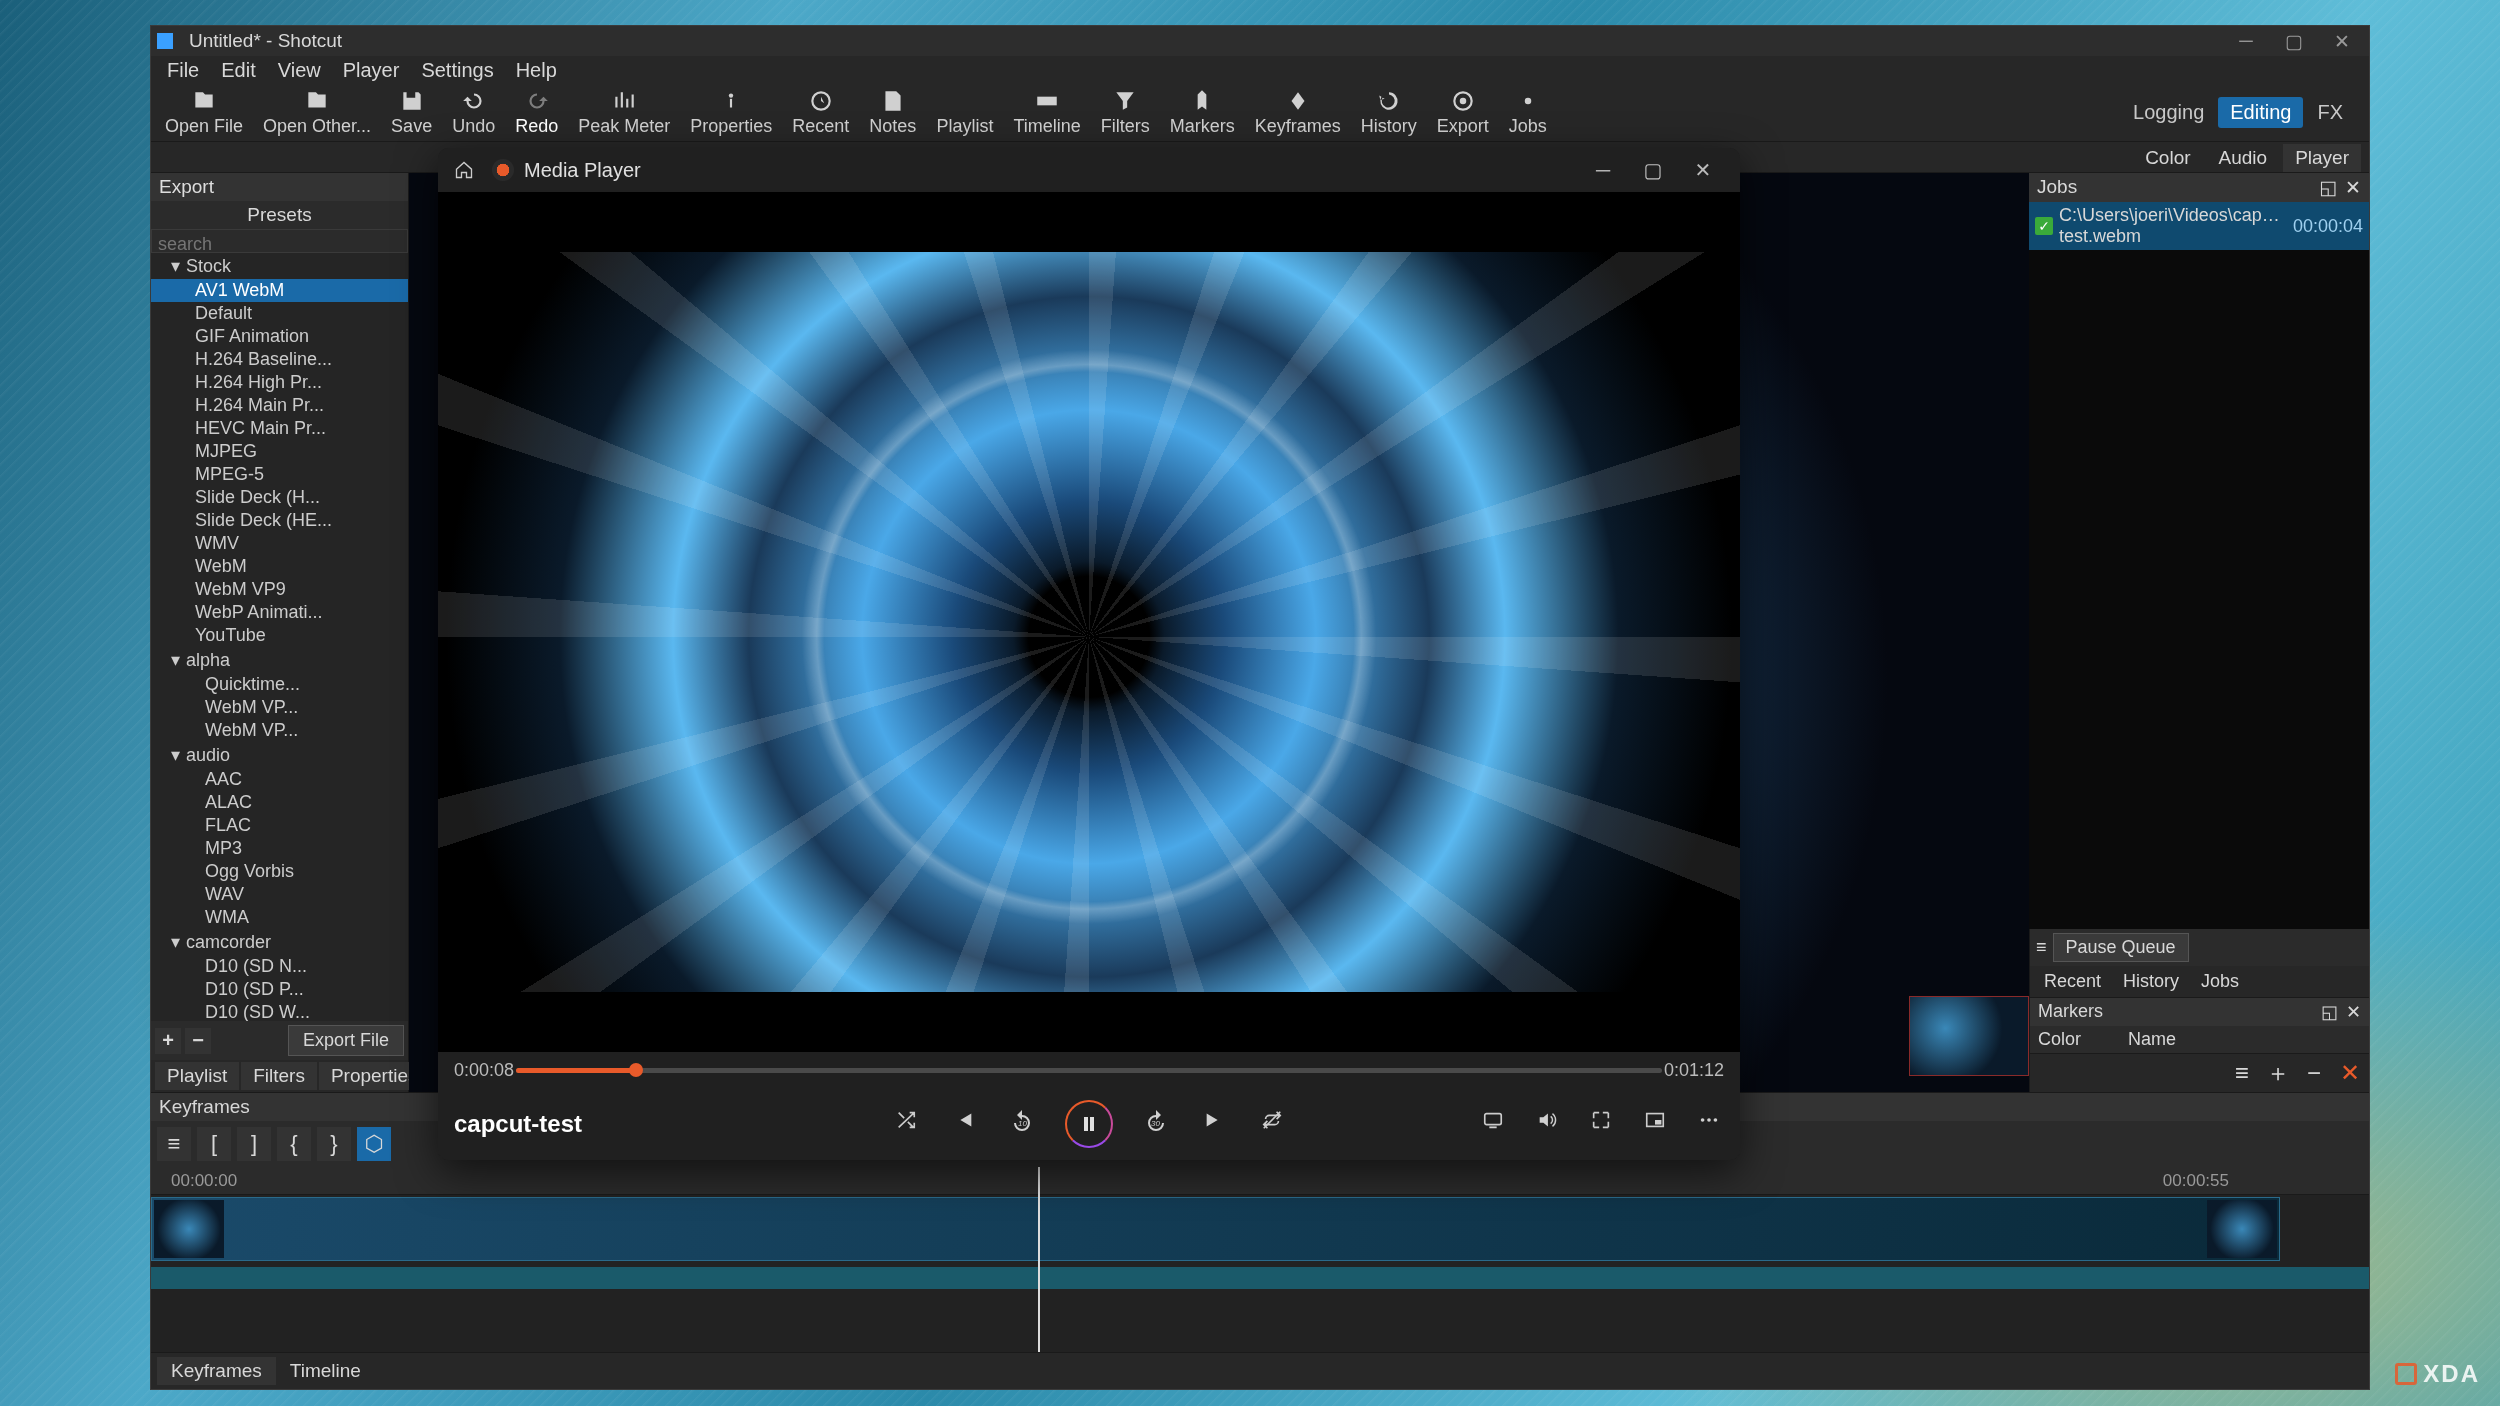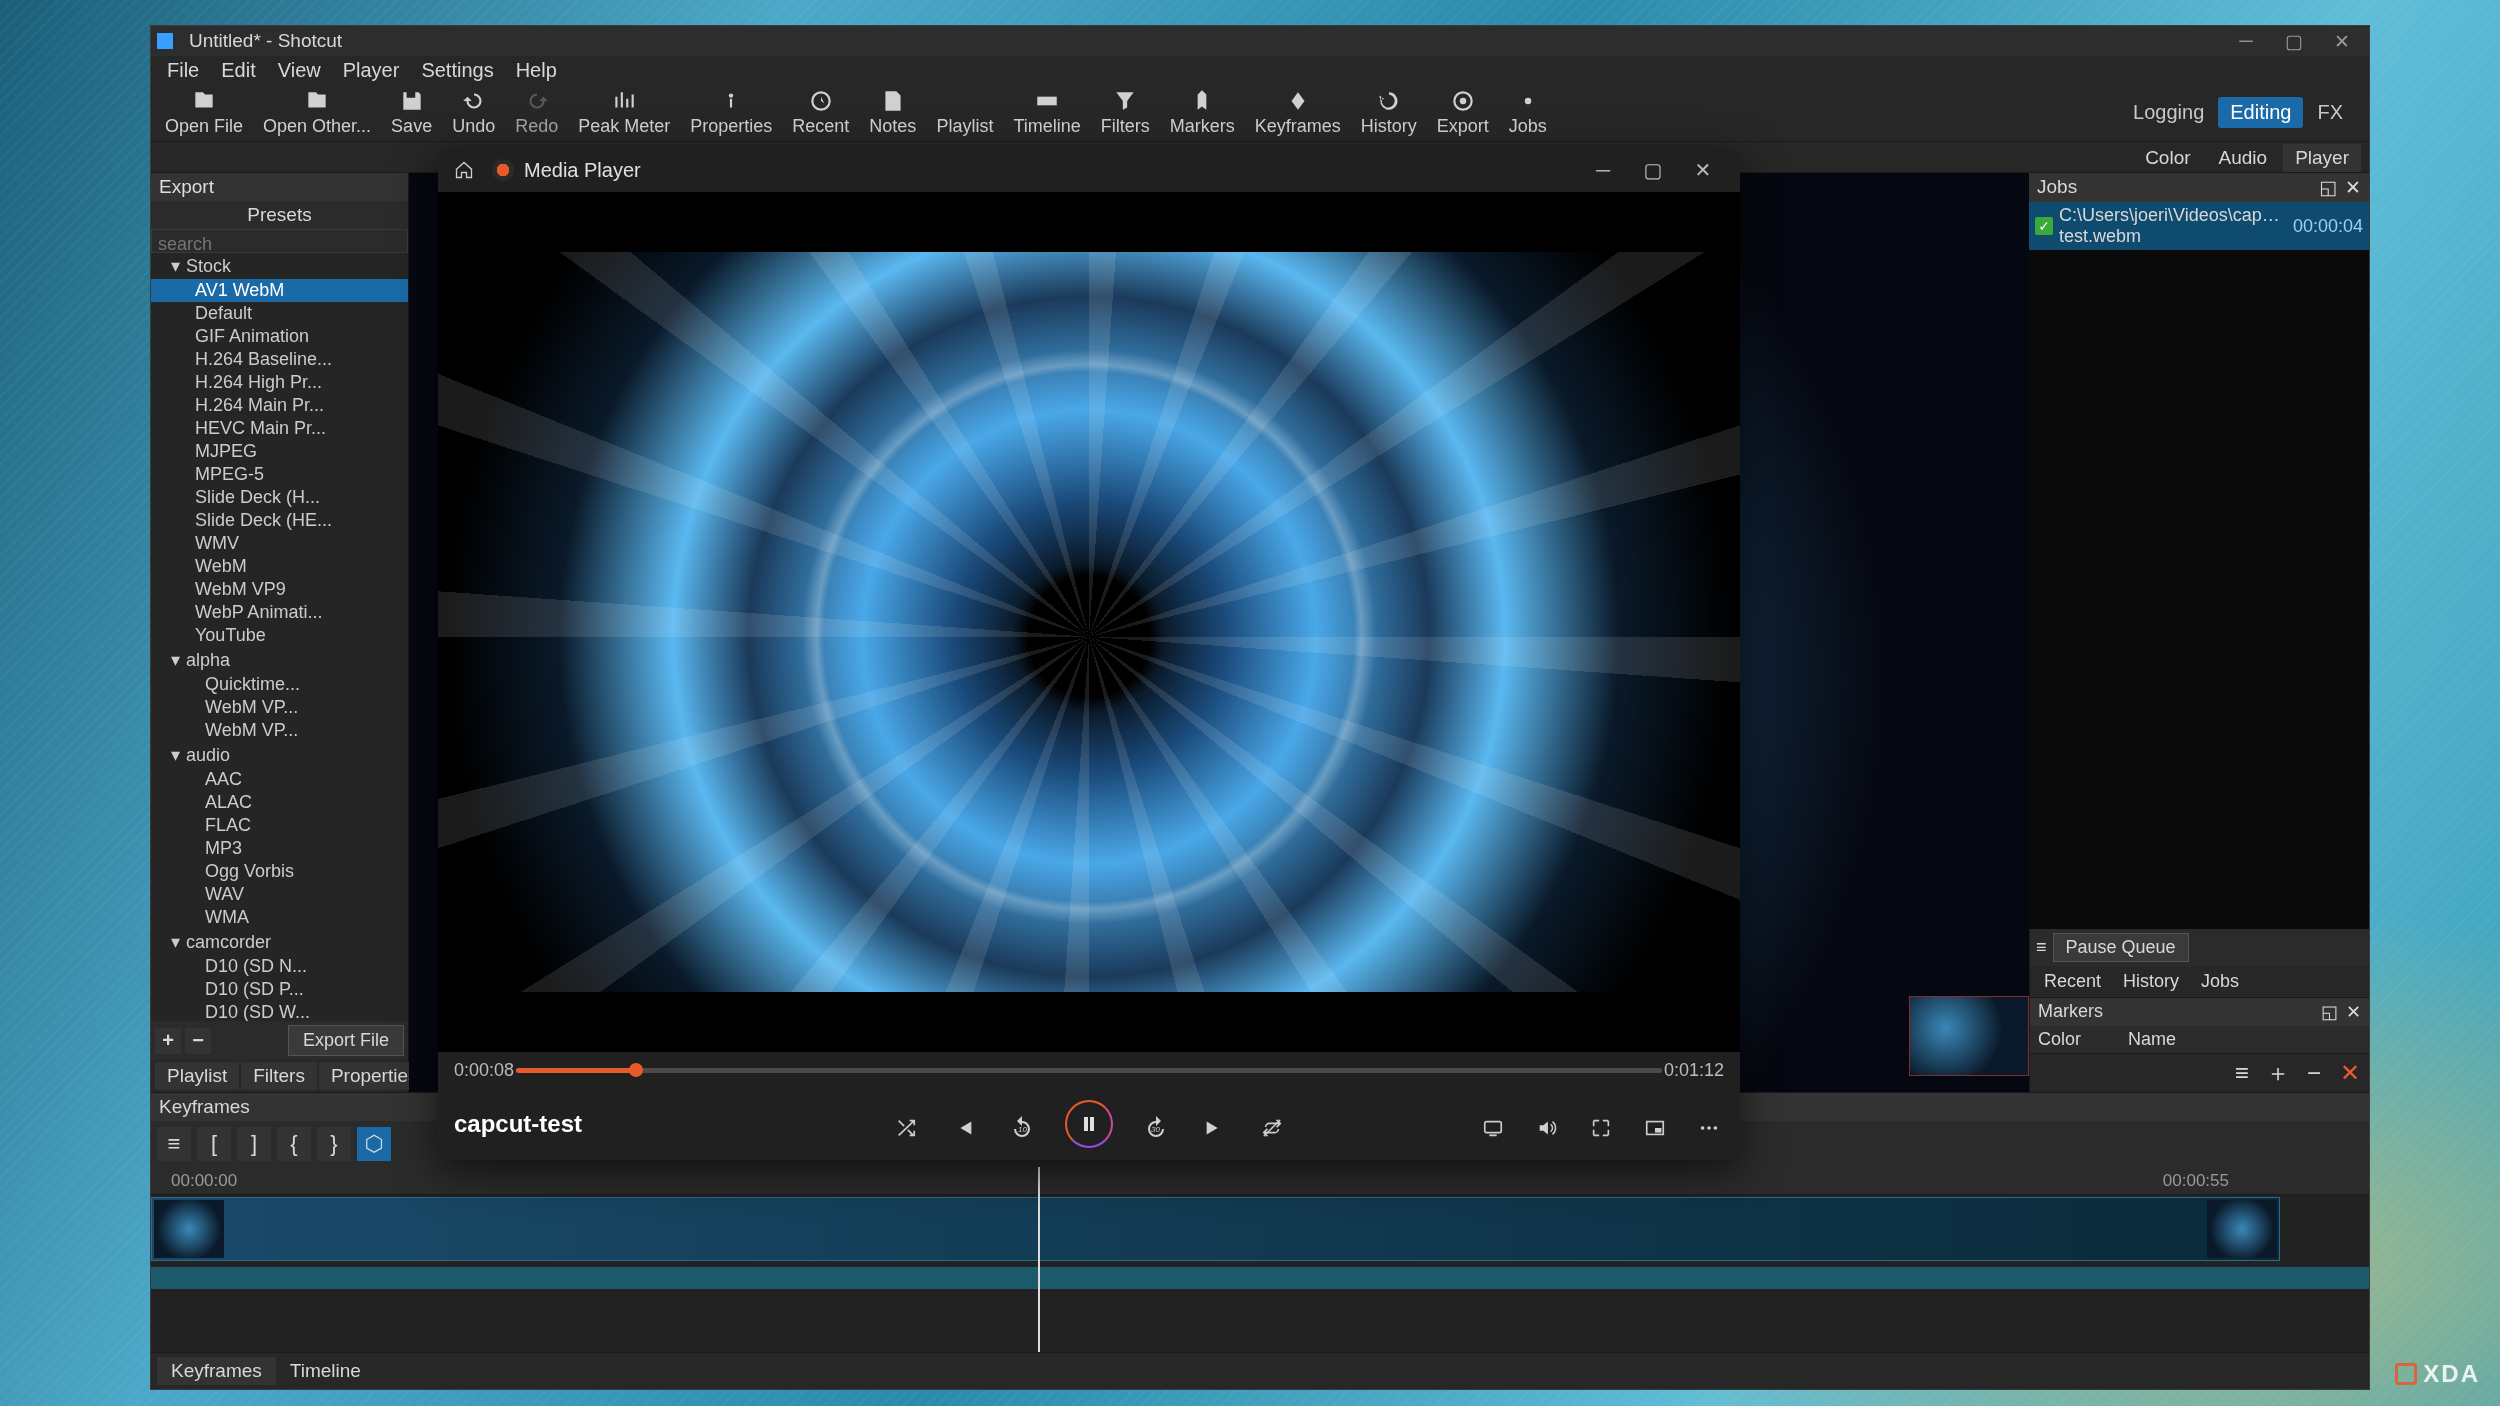--- a/index.html
+++ b/index.html
@@ -56,21 +56,21 @@
   height: 58px; background: #272727; border-bottom: 1px solid #1a1a1a;
   display: flex; align-items: center; padding: 0 4px;
 }
 .tool-item {
   display: flex; flex-direction: column; align-items: center; justify-content: center;
   padding: 2px 10px; font-size: 18px; color:#d0d0d0;
   min-width: 52px;
 }
 .tool-item svg { width: 26px; height: 26px; }
 .tool-item .tlabel { margin-top: 2px; }
-.tool-disabled { color:#a3a3a3; }
+.tool-disabled { color:#ffffff; }
 .tool-disabled svg { opacity: .4; }
 .tool-spacer { flex: 1; }
 .mode-tabs { display: flex; align-items:center; padding-right: 10px; gap: 2px; }
 .mode-tab { padding: 4px 12px; font-size: 20px; color:#c8c8c8; }
 .mode-tab.active { background:#1a6aa8; color:#fff; border-radius:3px; }
 
 .sub-tabs-right { display:flex; justify-content:flex-end; padding: 2px 8px 0 0; gap:4px; font-size:19px; border-bottom:1px solid #1a1a1a; background:#272727; }
 .sub-tabs-right span { padding: 3px 12px; }
 .sub-tabs-right .active { background:#333; }
 
@@ -195,21 +195,21 @@
   padding:0 16px;
 }
 .mp-progress-row { display:flex; align-items:center; gap:2px; height:36px; font-size:18px; color:#bbb;}
 .mp-progress { flex:1; height:5px; background:#4a4a4a; border-radius:3px; position:relative;}
 .mp-progress-fill { position:absolute; left:0; top:0; bottom:0; width:10.5%; background:#e85a2a; border-radius:3px;}
 .mp-progress-thumb { position:absolute; left:10.5%; top:50%; width:14px; height:14px; background:#e85a2a; border-radius:50%; transform:translate(-50%,-50%);}
 .mp-buttons-row { flex:1; display:flex; align-items:center; }
 .mp-left-title { font-size:24px; font-weight:600; color:#fff; }
 .mp-center-btns { position:absolute; left:50%; transform:translateX(-50%); display:flex; align-items:center; gap:28px;}
 .mp-right-btns { margin-left:auto; display:flex; align-items:center; gap:24px;}
-.mp-btn { width:30px; height:30px; display:flex; align-items:flex-end; justify-content:center; color:#d0d0d0;font-style:italic;}
+.mp-btn { width:30px; height:30px; display:flex; align-items:flex-start; justify-content:center; color:#d0d0d0;font-style:italic;}
 .mp-play { width:48px; height:48px; border-radius:50%; border:2px solid; border-color:#e85a2a #c84a9a #9a4ae8 #e85a2a; display:flex; align-items:center; justify-content:center;}
 .mp-play svg { width:24px; height:24px; }
 
 svg { fill: currentColor; }
 
 
 ::-webkit-scrollbar { width:12px; height:12px; background:#2b2b2b;}
 ::-webkit-scrollbar-thumb { background:#4a4a4a; }
 </style>
 </head>

